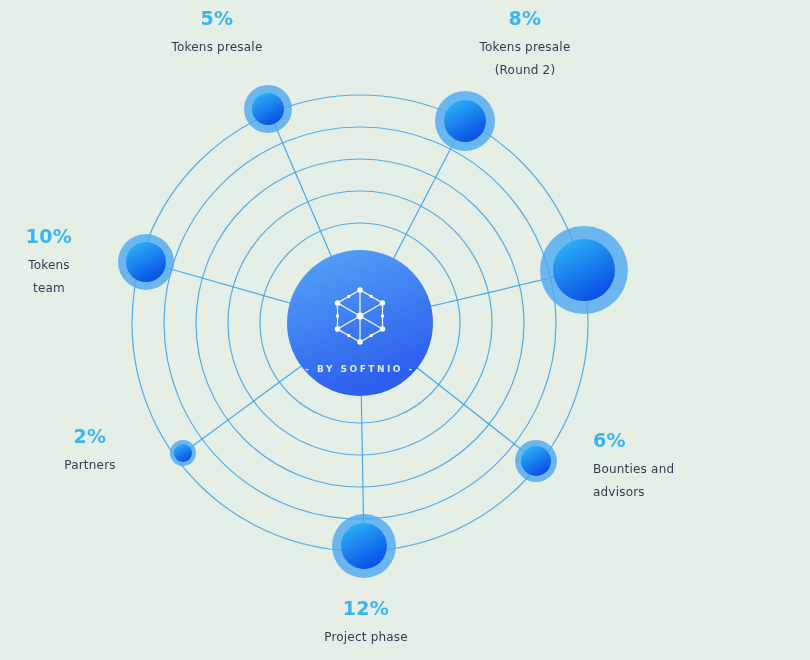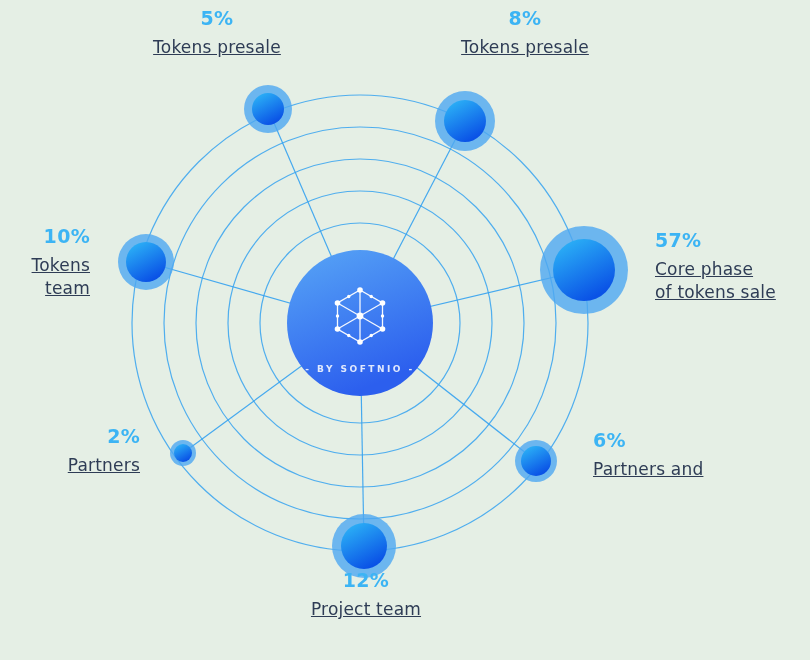--- a/index.html
+++ b/index.html
@@ -11,36 +11,35 @@
     position: relative;
     width: 810px;
     height: 660px;
     font-family: "DejaVu Sans", "Liberation Sans", sans-serif;
     overflow: hidden;
   }
   .stage svg { position: absolute; left: 0; top: 0; }
   .node-label { position: absolute; }
   .al-c { text-align: center; }
   .al-l { text-align: left; }
-  .al-r { text-align: right; }
+  .al-r { text-align: center; }
   .pct {
     font-size: 19px;
     font-weight: 700;
     color: var(--percent-color, #3cb4f4);
     line-height: 24px;
     margin-bottom: 6px;
     letter-spacing: .3px;
   }
   .lbl-line {
-    font-size: 17px;
+    font-size: 12px;
     line-height: 23px;
     font-weight: 500;
     color: var(--label-color, #2e3c55);
     letter-spacing: .2px;
-    text-decoration: underline;
   }
   .lbl-line:empty { display: none; }
   .orbit { fill: none; stroke: var(--line-color, #35a2f0); stroke-width: 1.2; opacity: .85; }
   .spoke { stroke: var(--line-color, #35a2f0); stroke-width: 1.2; opacity: .9; }
   .halo { fill: var(--halo-color, #4da8f1); opacity: .8; }
   .node-fill { fill: url(#nodeGrad); }
   .logo-stroke { stroke: #ffffff; stroke-width: 1.3; fill: none; opacity: .95; }
   .logo-dot { fill: #ffffff; }
   .byline {
     font-family: "DejaVu Sans", "Liberation Sans", sans-serif;
@@ -143,36 +142,33 @@
   </svg>
 
   <div class="node-label al-c" style="left:142px; top:6px; width:150px;">
     <div class="pct">5%</div>
     <div class="lbl-line">Tokens presale</div>
   </div>
 
   <div class="node-label al-c" style="left:450px; top:6px; width:150px;">
     <div class="pct">8%</div>
     <div class="lbl-line">Tokens presale</div>
+    <div class="lbl-line">(Round 2)</div>
   </div>
 
-  <div class="node-label al-l" style="left:655px; top:228px; width:150px;">
-    <div class="pct">57%</div>
-    <div class="lbl-line">Core phase</div>
-    <div class="lbl-line">of tokens sale</div>
-  </div>
 
   <div class="node-label al-l" style="left:593px; top:428px; width:145px;">
     <div class="pct">6%</div>
-    <div class="lbl-line">Partners and</div>
+    <div class="lbl-line">Bounties and</div>
+    <div class="lbl-line">advisors</div>
   </div>
 
-  <div class="node-label al-c" style="left:291px; top:568px; width:150px;">
+  <div class="node-label al-c" style="left:291px; top:596px; width:150px;">
     <div class="pct">12%</div>
-    <div class="lbl-line">Project team</div>
+    <div class="lbl-line">Project phase</div>
 
   </div>
 
   <div class="node-label al-r" style="left:40px; top:424px; width:100px;">
     <div class="pct">2%</div>
     <div class="lbl-line">Partners</div>
 
   </div>
 
   <div class="node-label al-r" style="left:8px; top:224px; width:82px;">

